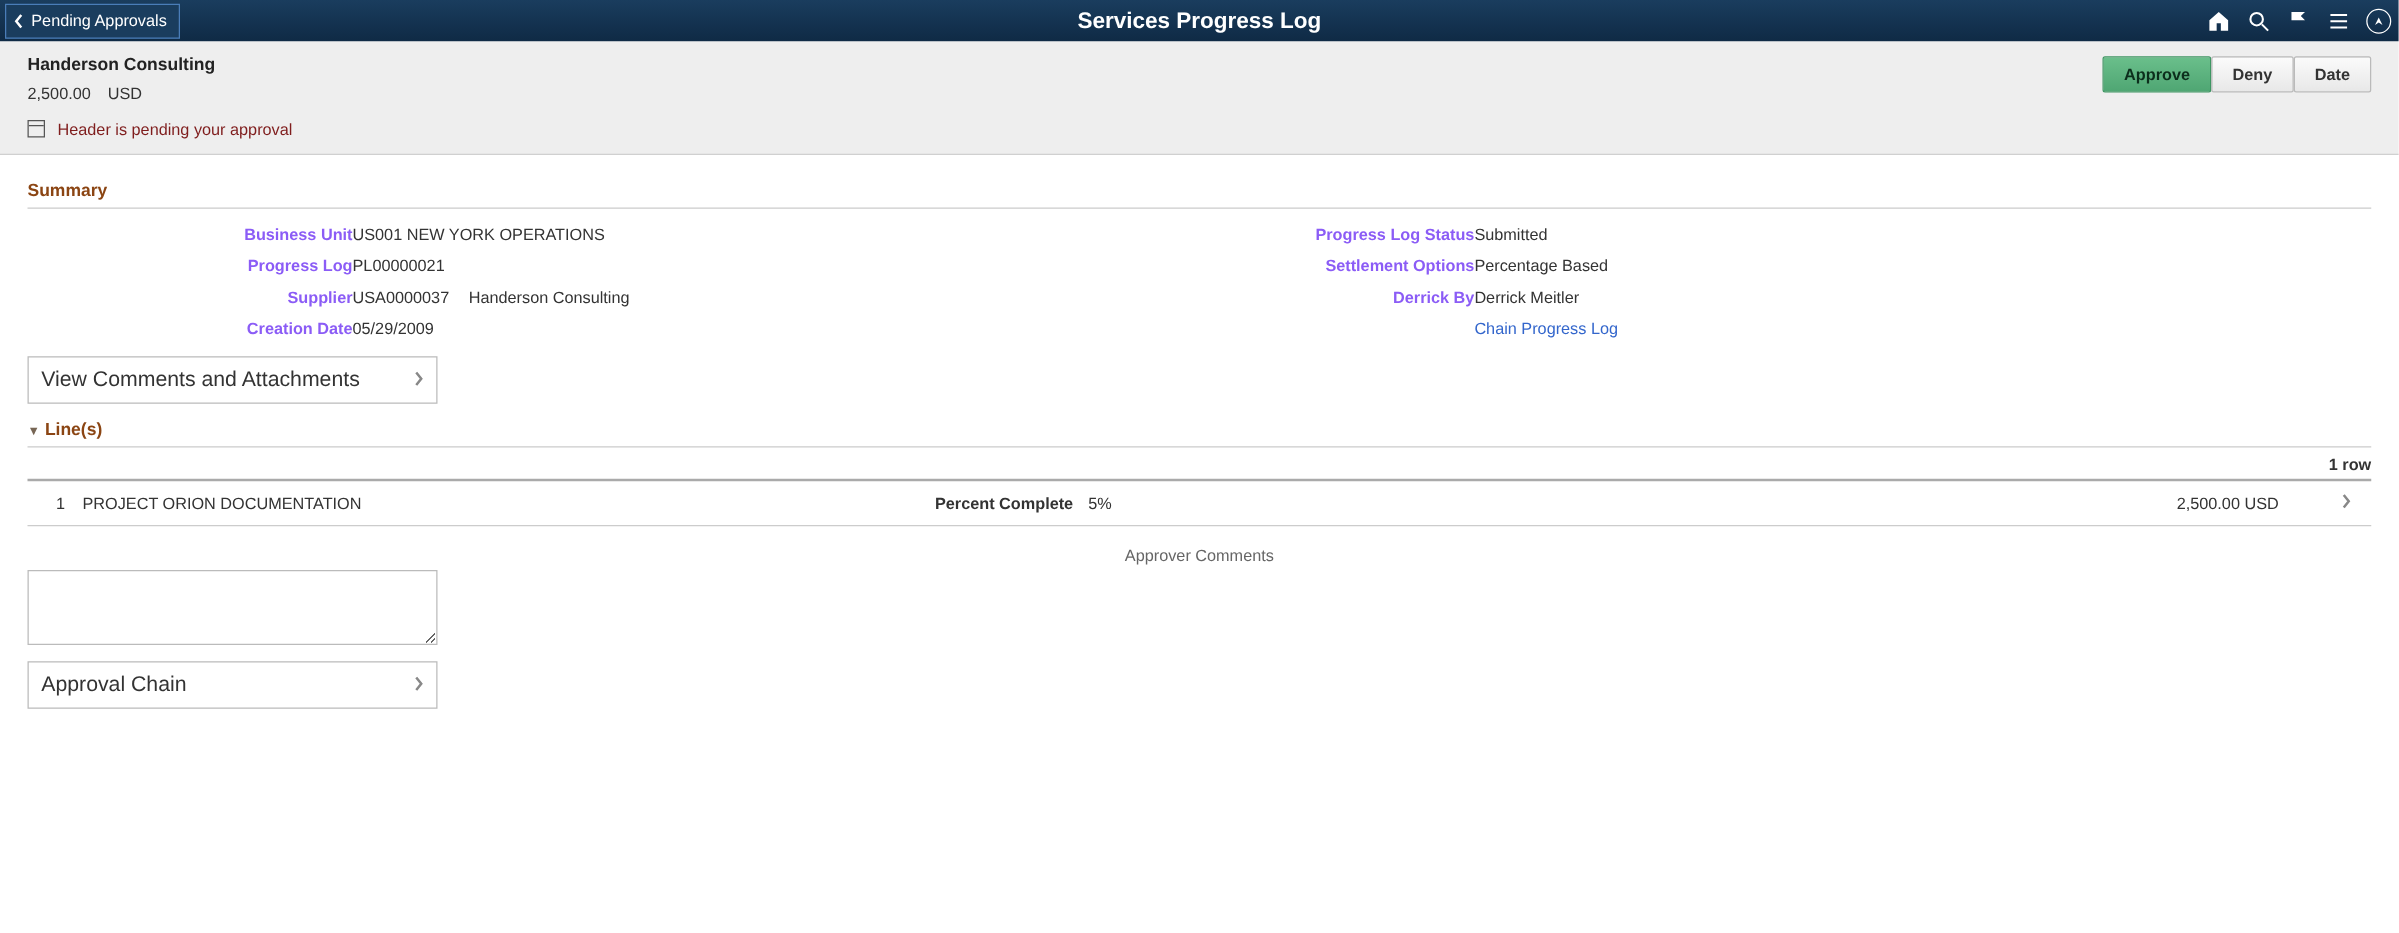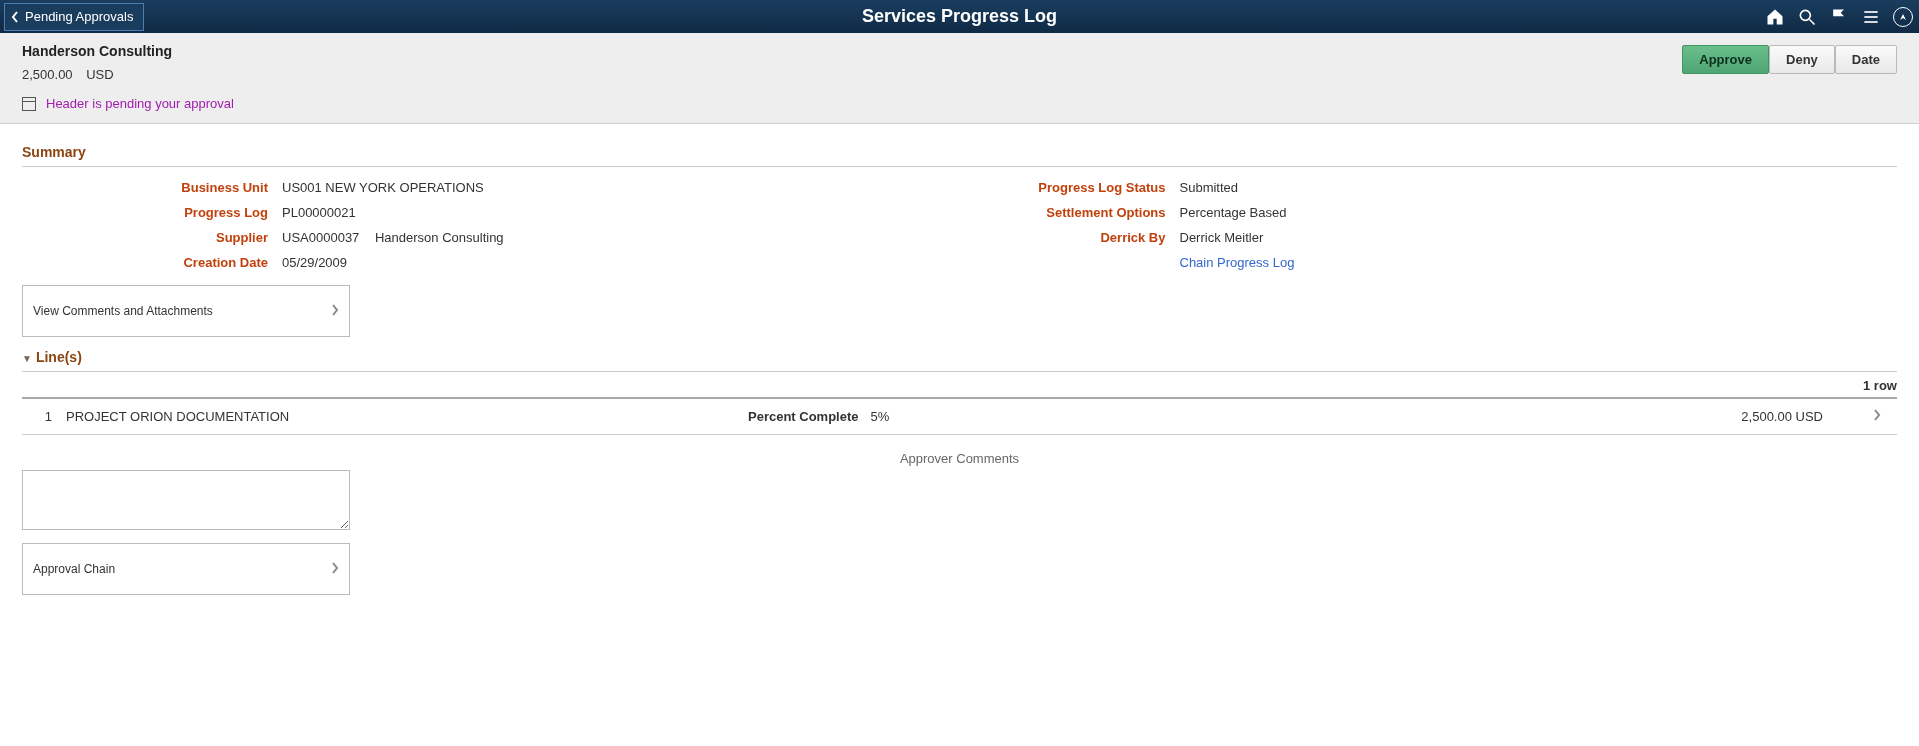--- a/index.html
+++ b/index.html
@@ -74,24 +74,24 @@
   color: #333;
 }
 .btn.approve {
   background: linear-gradient(to bottom, #6abf8b, #4fa673);
   border-color: #3f9663;
   color: #0c2e1c;
 }
 .header-status {
   margin-top: 14px;
   display: flex;
-  align-items: flex-end;
+  align-items: flex-start;
   gap: 10px;
   font-size: 13px;
-  color: #a21caf;
+  color: #7f1d1d;
 }
 .header-status .doc-icon {
   width: 14px; height: 14px; border:1px solid #555; display:inline-block; position:relative;
 }
 .header-status .doc-icon::after {
   content:''; position:absolute; top:3px; left:0; right:0; height:1px; background:#555;
 }
 
 .content { padding: 12px 22px 30px 22px; }
 .section-title {
@@ -111,38 +111,38 @@
 }
 .field-row {
   display: flex;
   padding: 5px 0;
   font-size: 13px;
 }
 .field-label {
   width: 260px;
   text-align: right;
   font-weight: bold;
-  color: #c2410c;
-  padding-right: 14px;
+  color: #8b5cf6;
+  padding-right: 0;
 }
 .field-val { color: #333; }
 .field-val .supp-id { margin-right: 12px; }
 .link { color: #3366cc; cursor: pointer; }
 
 .expand-box {
   border: 1px solid #bbb;
   width: 328px;
-  height: 52px;
+  height: 38px;
   display: flex;
   align-items: center;
   padding: 0 10px;
   margin: 10px 0 4px 0;
   cursor: pointer;
   background: #fff;
-  font-size: 12px;
+  font-size: 17px;
 }
 .expand-box .chev { margin-left: auto; color: #888; }
 
 .rows-count { text-align: right; font-weight: bold; margin-top: 6px; font-size: 13px; }
 .lines-table {
   border-top: 2px solid #aaa;
   border-bottom: 1px solid #ccc;
   margin-top: 4px;
 }
 .line-row {

